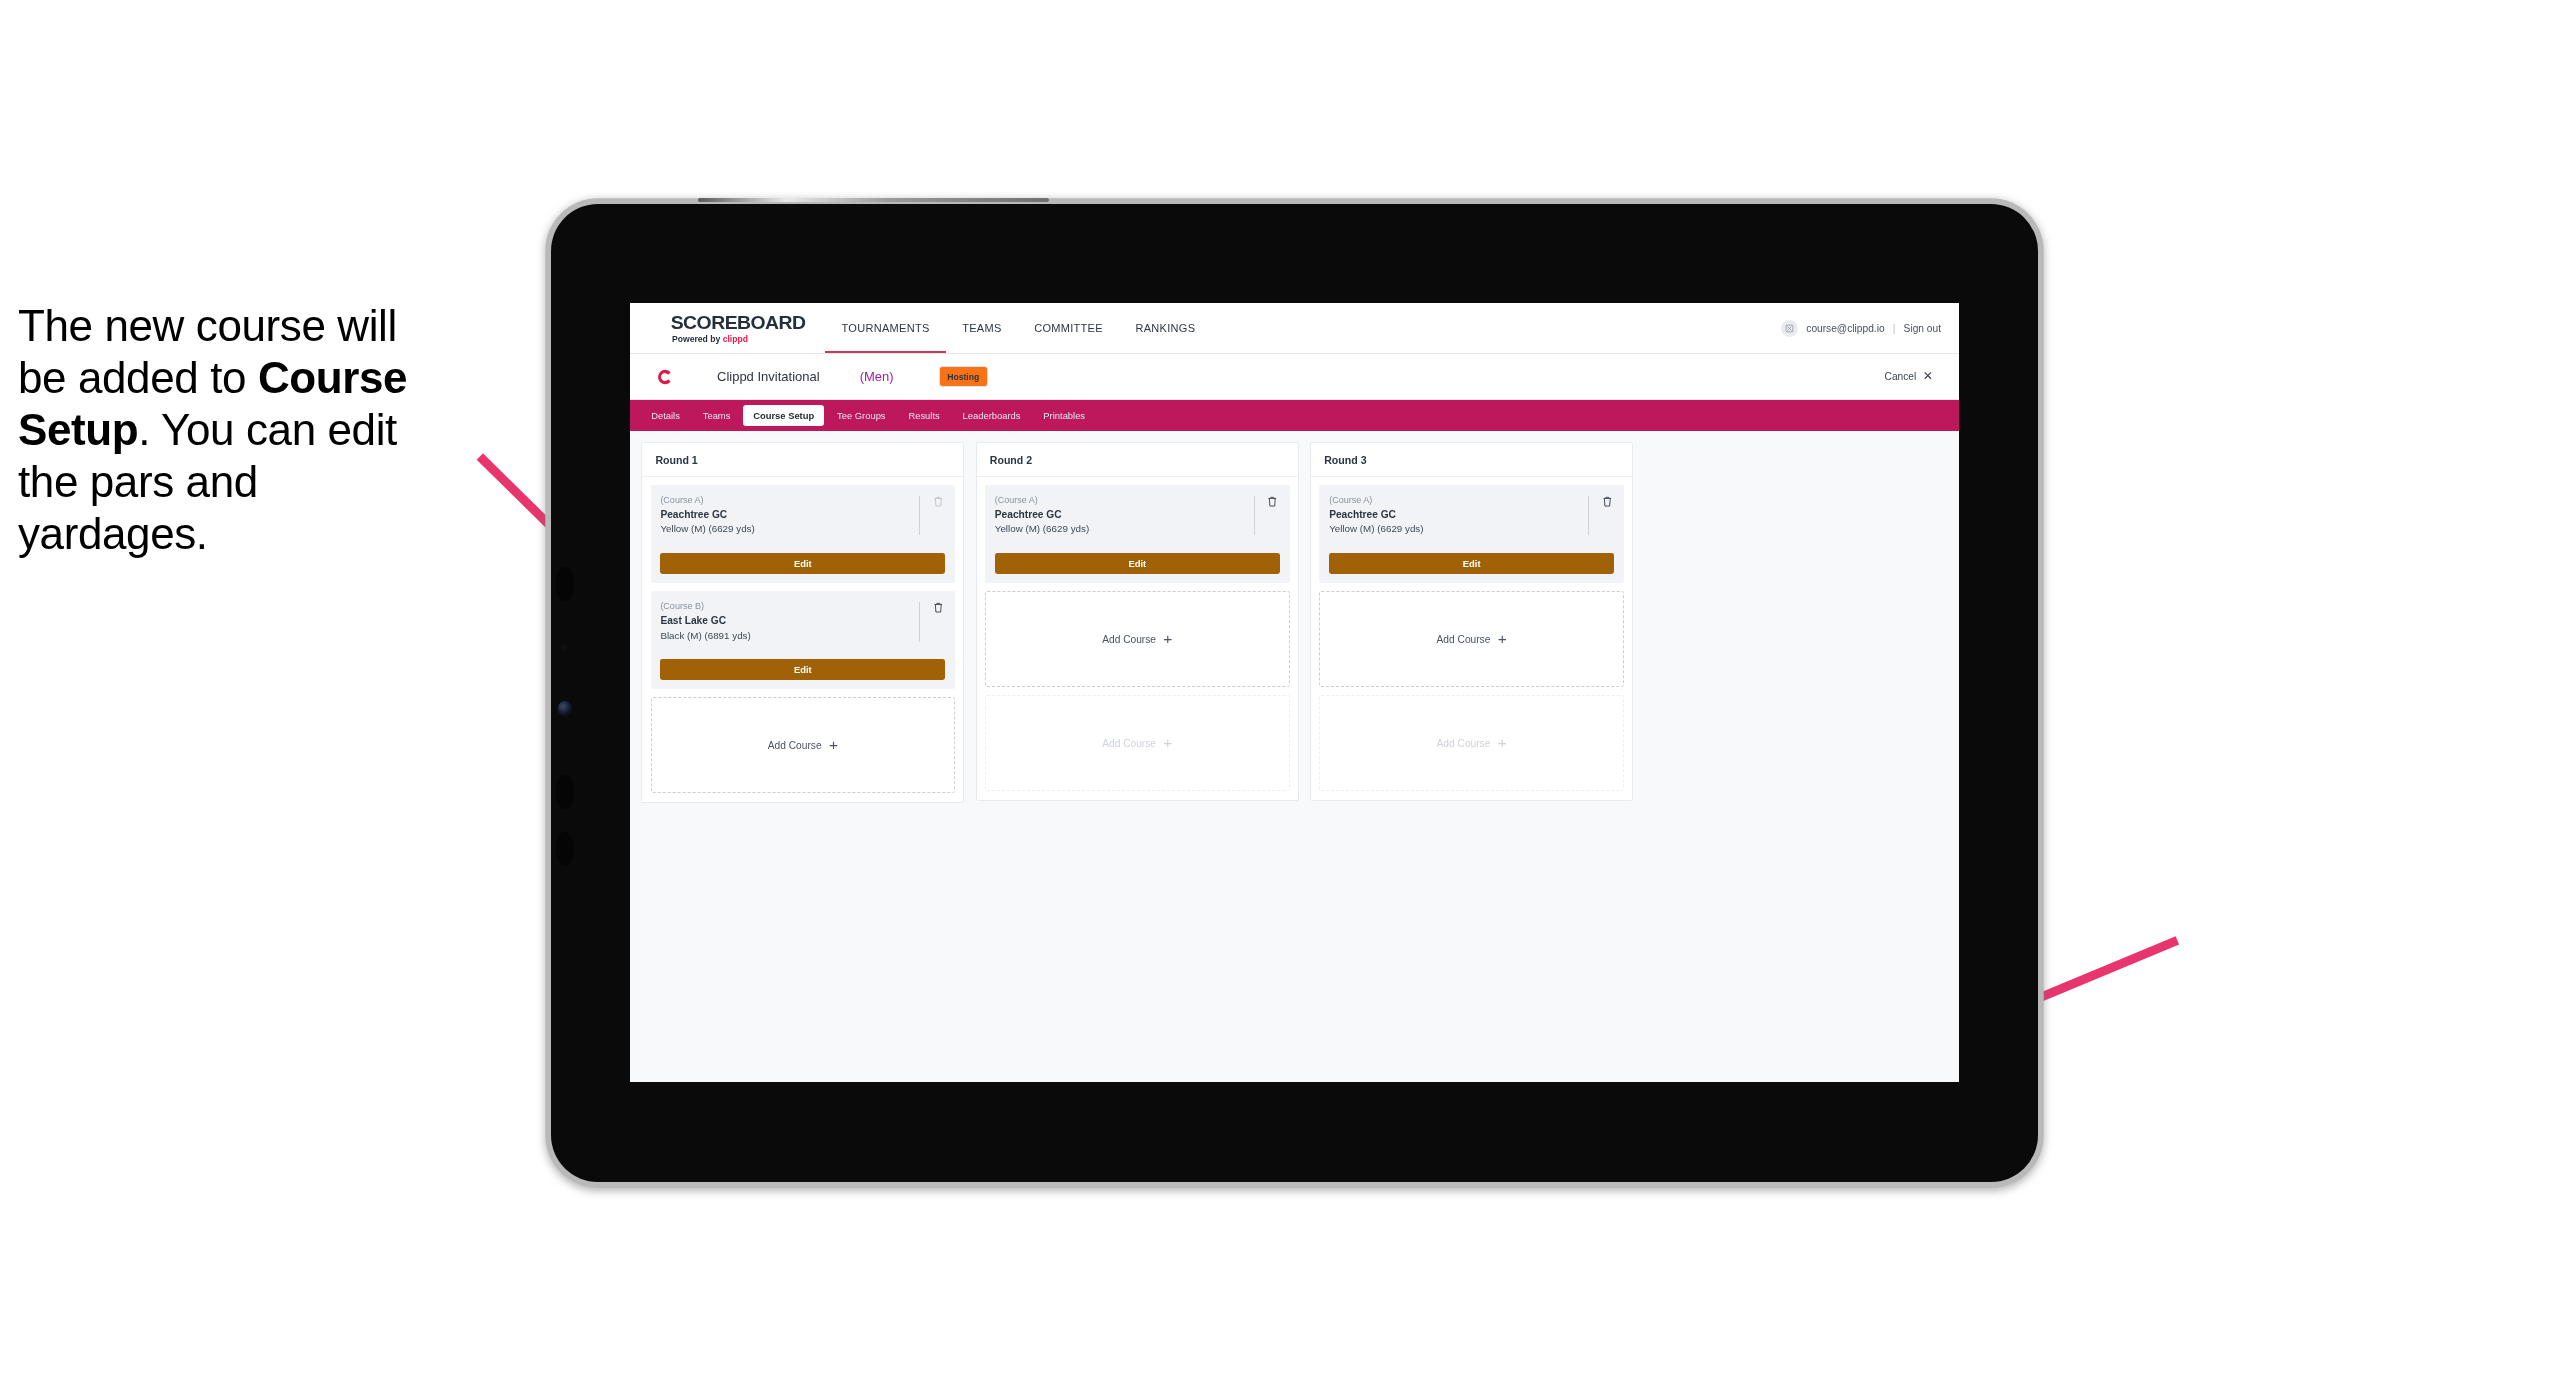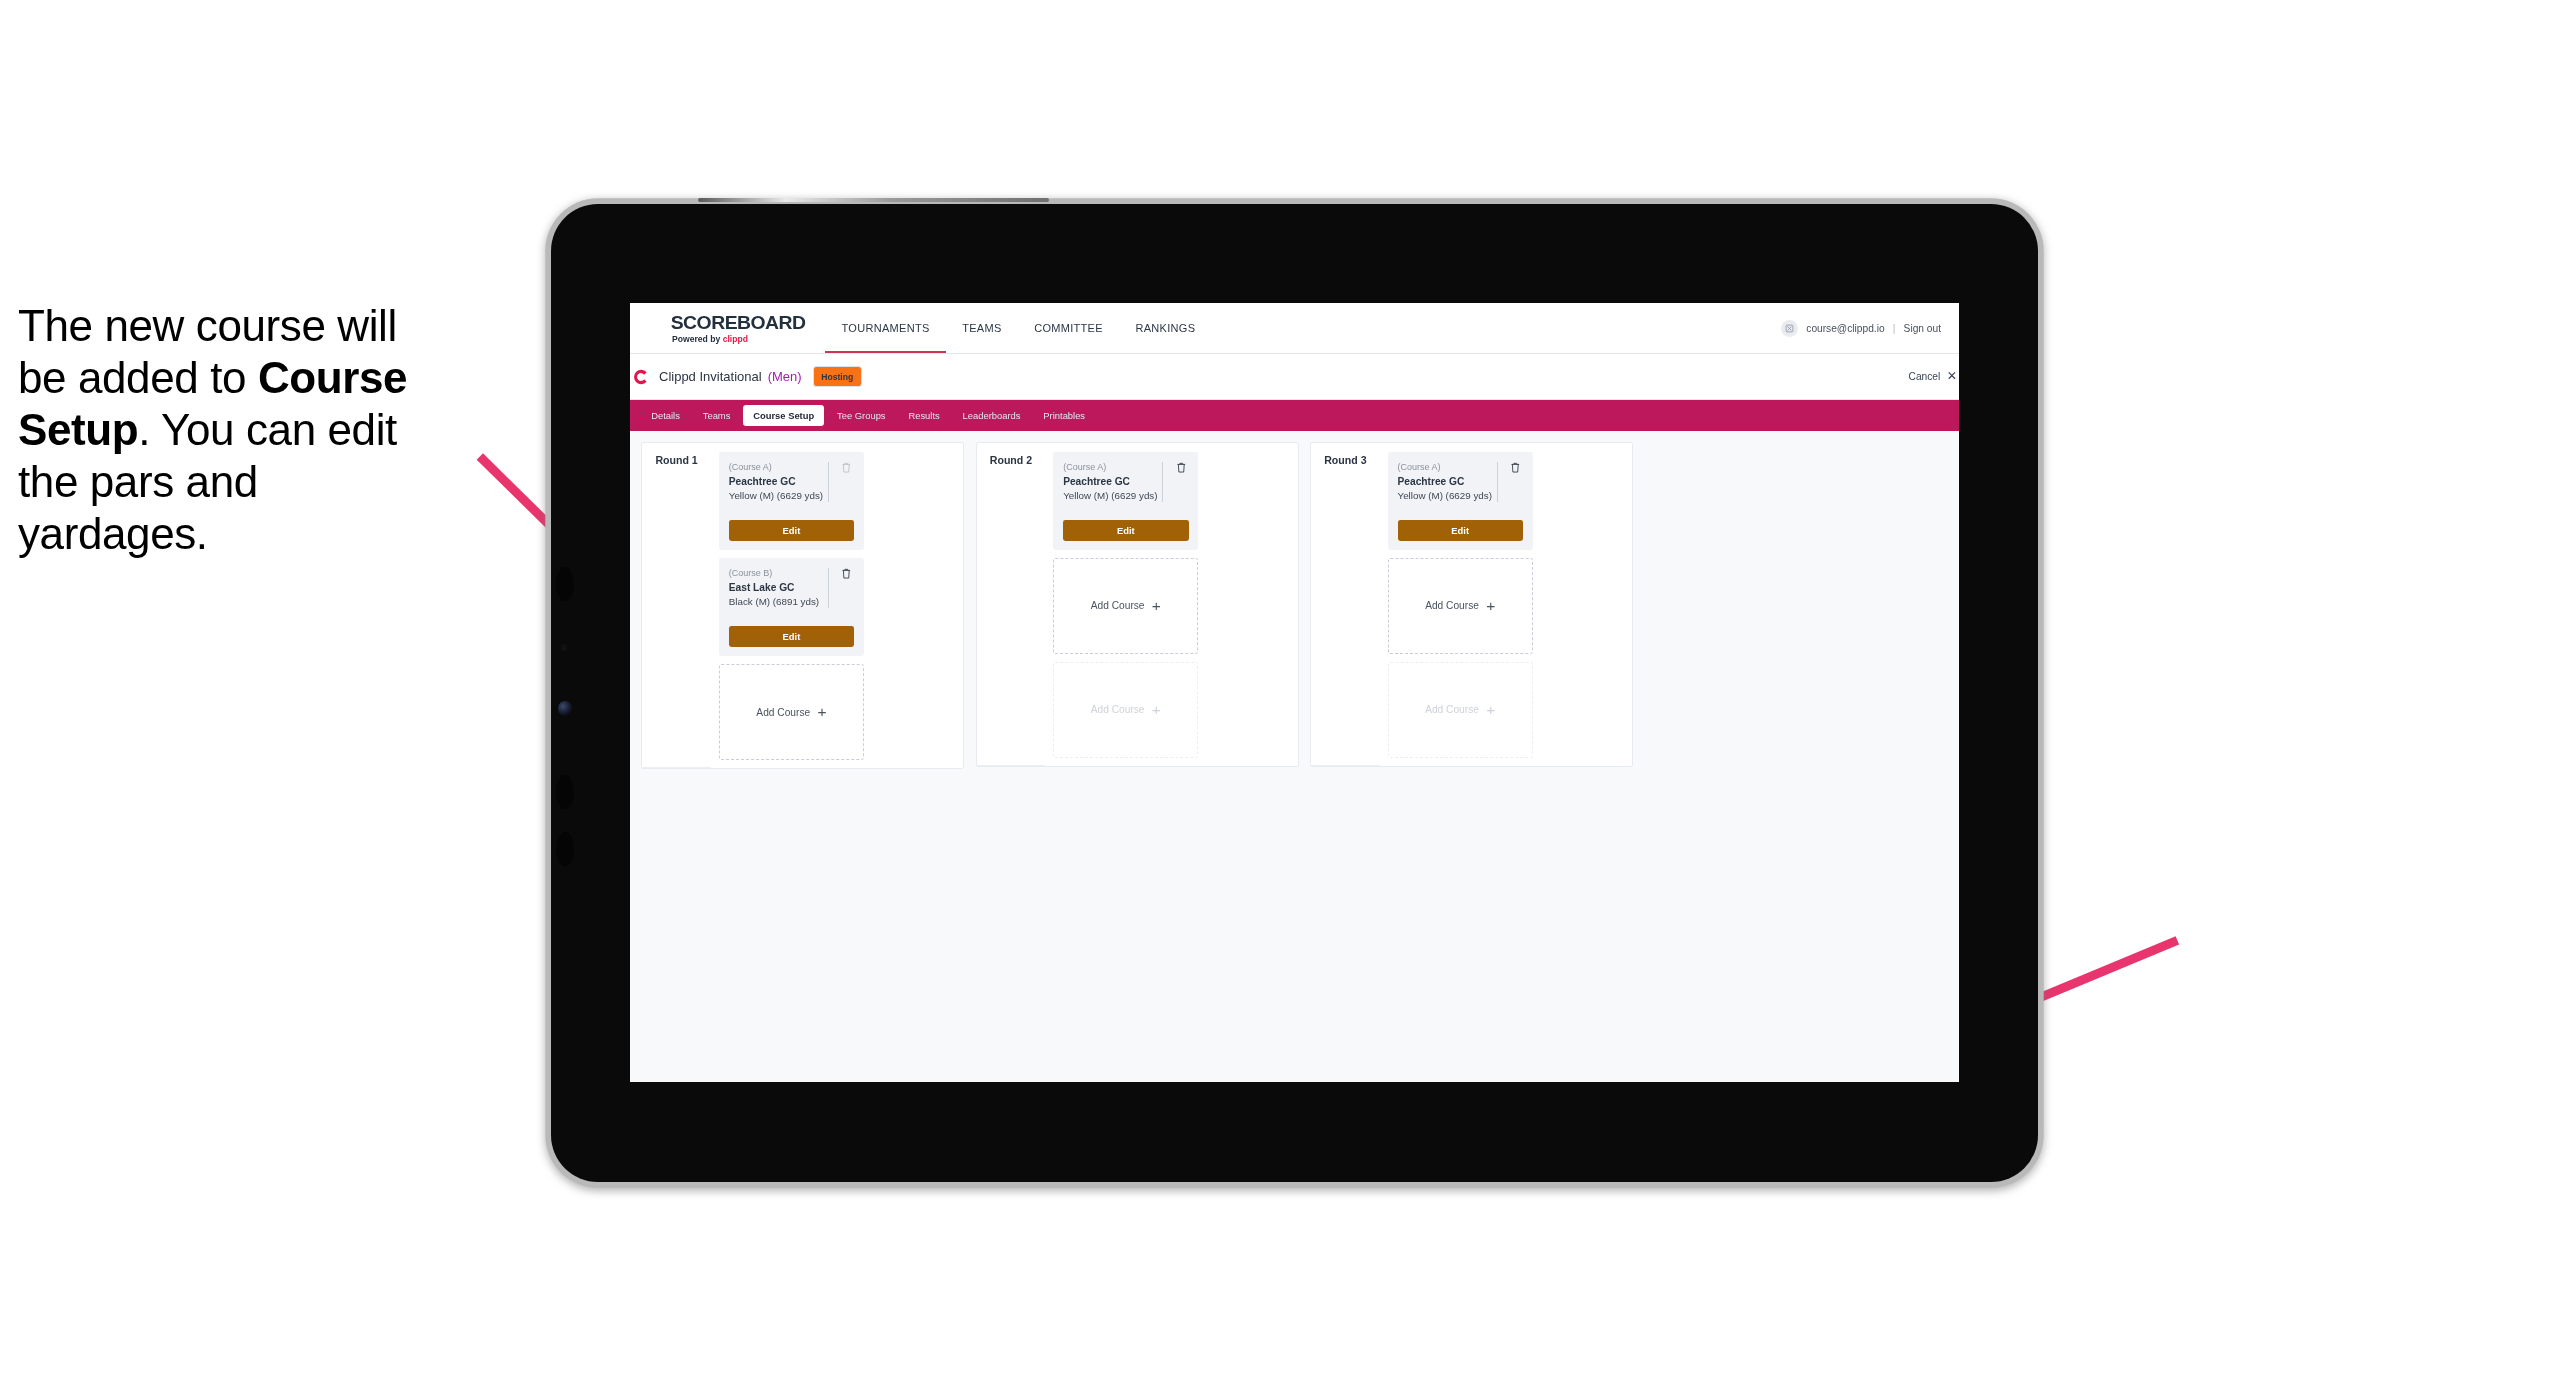--- a/index.html
+++ b/index.html
@@ -105,22 +105,23 @@
     width: 17px; height: 17px; border-radius: 50%; background: #e9ebef;
     display:flex; align-items:center; justify-content:center;
     color:#8b94a1; font-size: 9px;
   }
   #nav-right .sep { color: #b4bac3; }
   #signout { cursor: pointer; }
 
   
   #tourbar {
     height: 46px; background: #fff;
-    display: flex; align-items: center; padding: 0 2px;
+    display: flex; align-items: center; padding: 0 26px;
     border-bottom: 0.8px solid #e3e6ea;
+    gap: 34px;
   }
   #clogo {
     width: 18px; height: 18px; margin-right: 9px;
     display:flex; align-items:center; justify-content:center;
     color:#e0174b; font-size: 23px; font-weight: 800;
     font-family: "DejaVu Sans", sans-serif; line-height: 0;
   }
   #tour-name { font-size: 13px; color: #2b3543; }
   #tour-gender { font-size: 13px; color: #a21caf; margin-left: 6px; }
   #hosting-badge {
@@ -146,21 +147,21 @@
   .stab.active { background: #ffffff; color: #222b38; font-weight: 700; }
 
   
   #rounds {
     display: flex; gap: 11.4px; padding: 11.4px 0 0 11.4px;
     align-items: flex-start;
   }
   .round-col {
     width: 323px; background: #ffffff;
     border: 0.8px solid #e7eaee; border-radius: 2.4px;
-    display: flex; flex-direction: row;
+    display: flex; flex-direction: column;
   }
   .round-head {
     padding: 10.6px 13px 9.8px 13px;
     font-size: 10.6px; font-weight: 700; color: #2b3543;
     border-bottom: 0.8px solid #eceff2;
   }
   .round-body { padding: 8.2px; display: flex; flex-direction: column; gap: 8.2px; }
 
   .course-card {
     background: #f1f3f6; border-radius: 2.4px; padding: 9px 9.8px 9px 9.8px;

